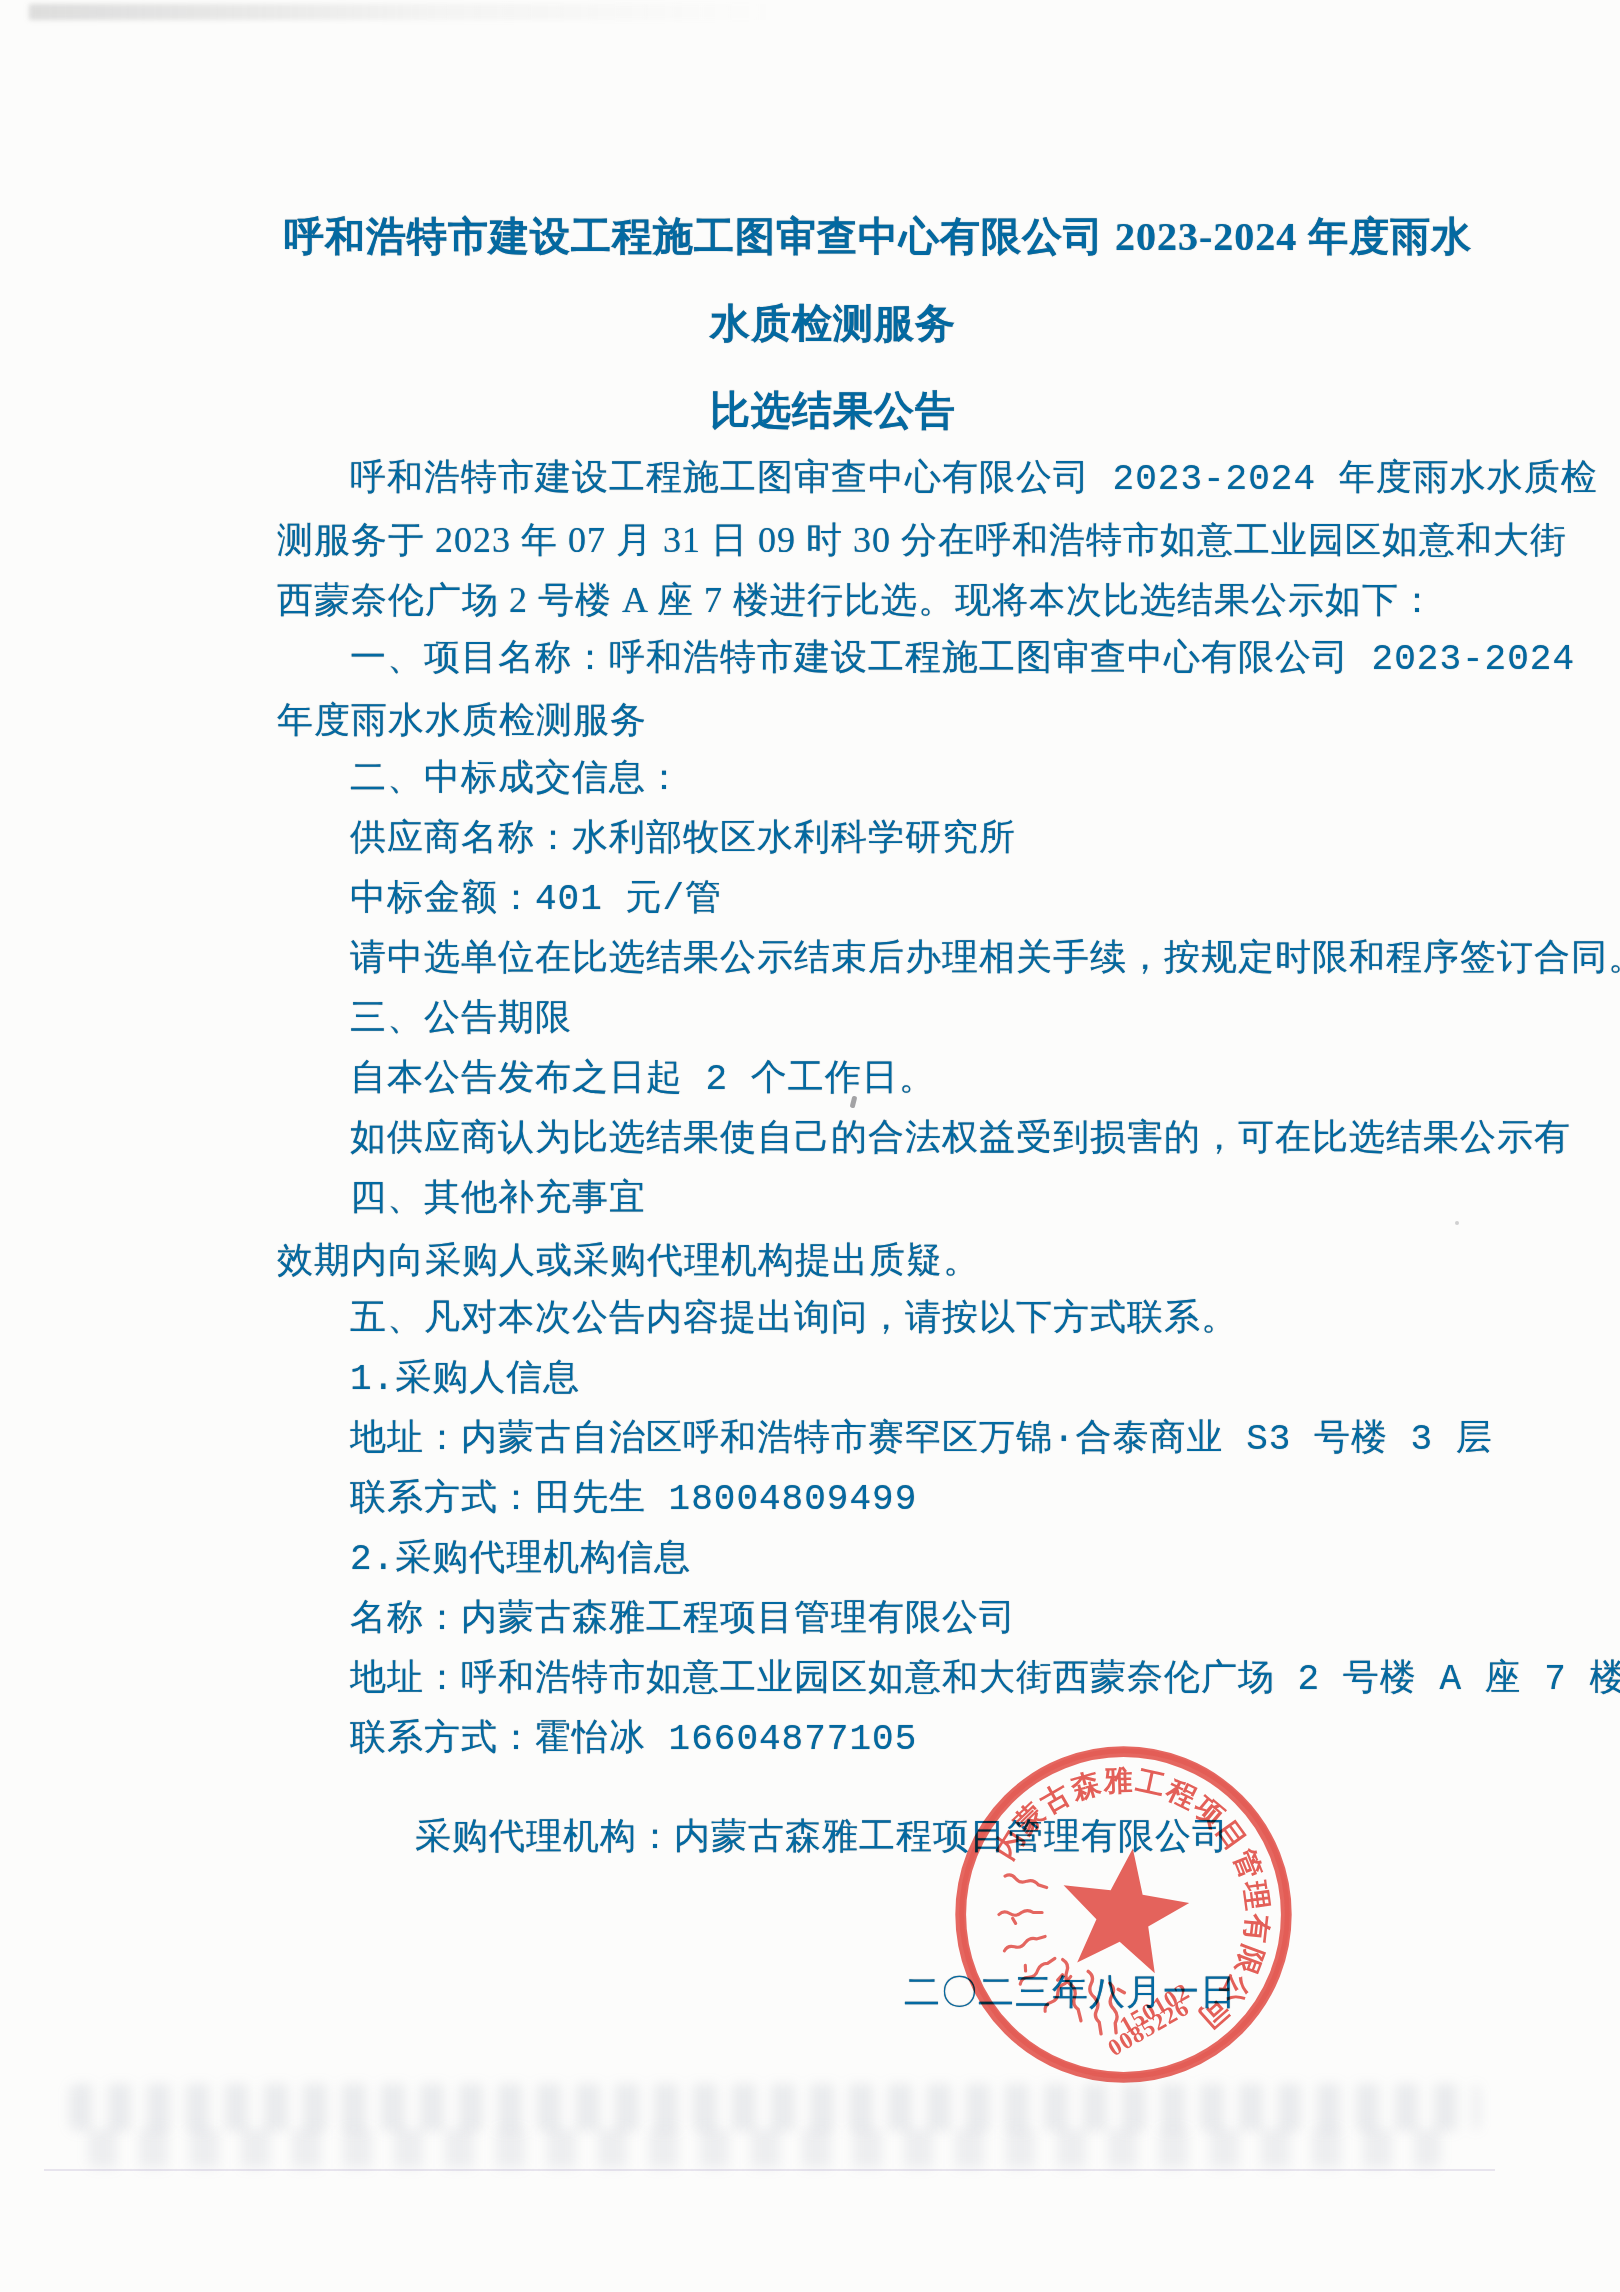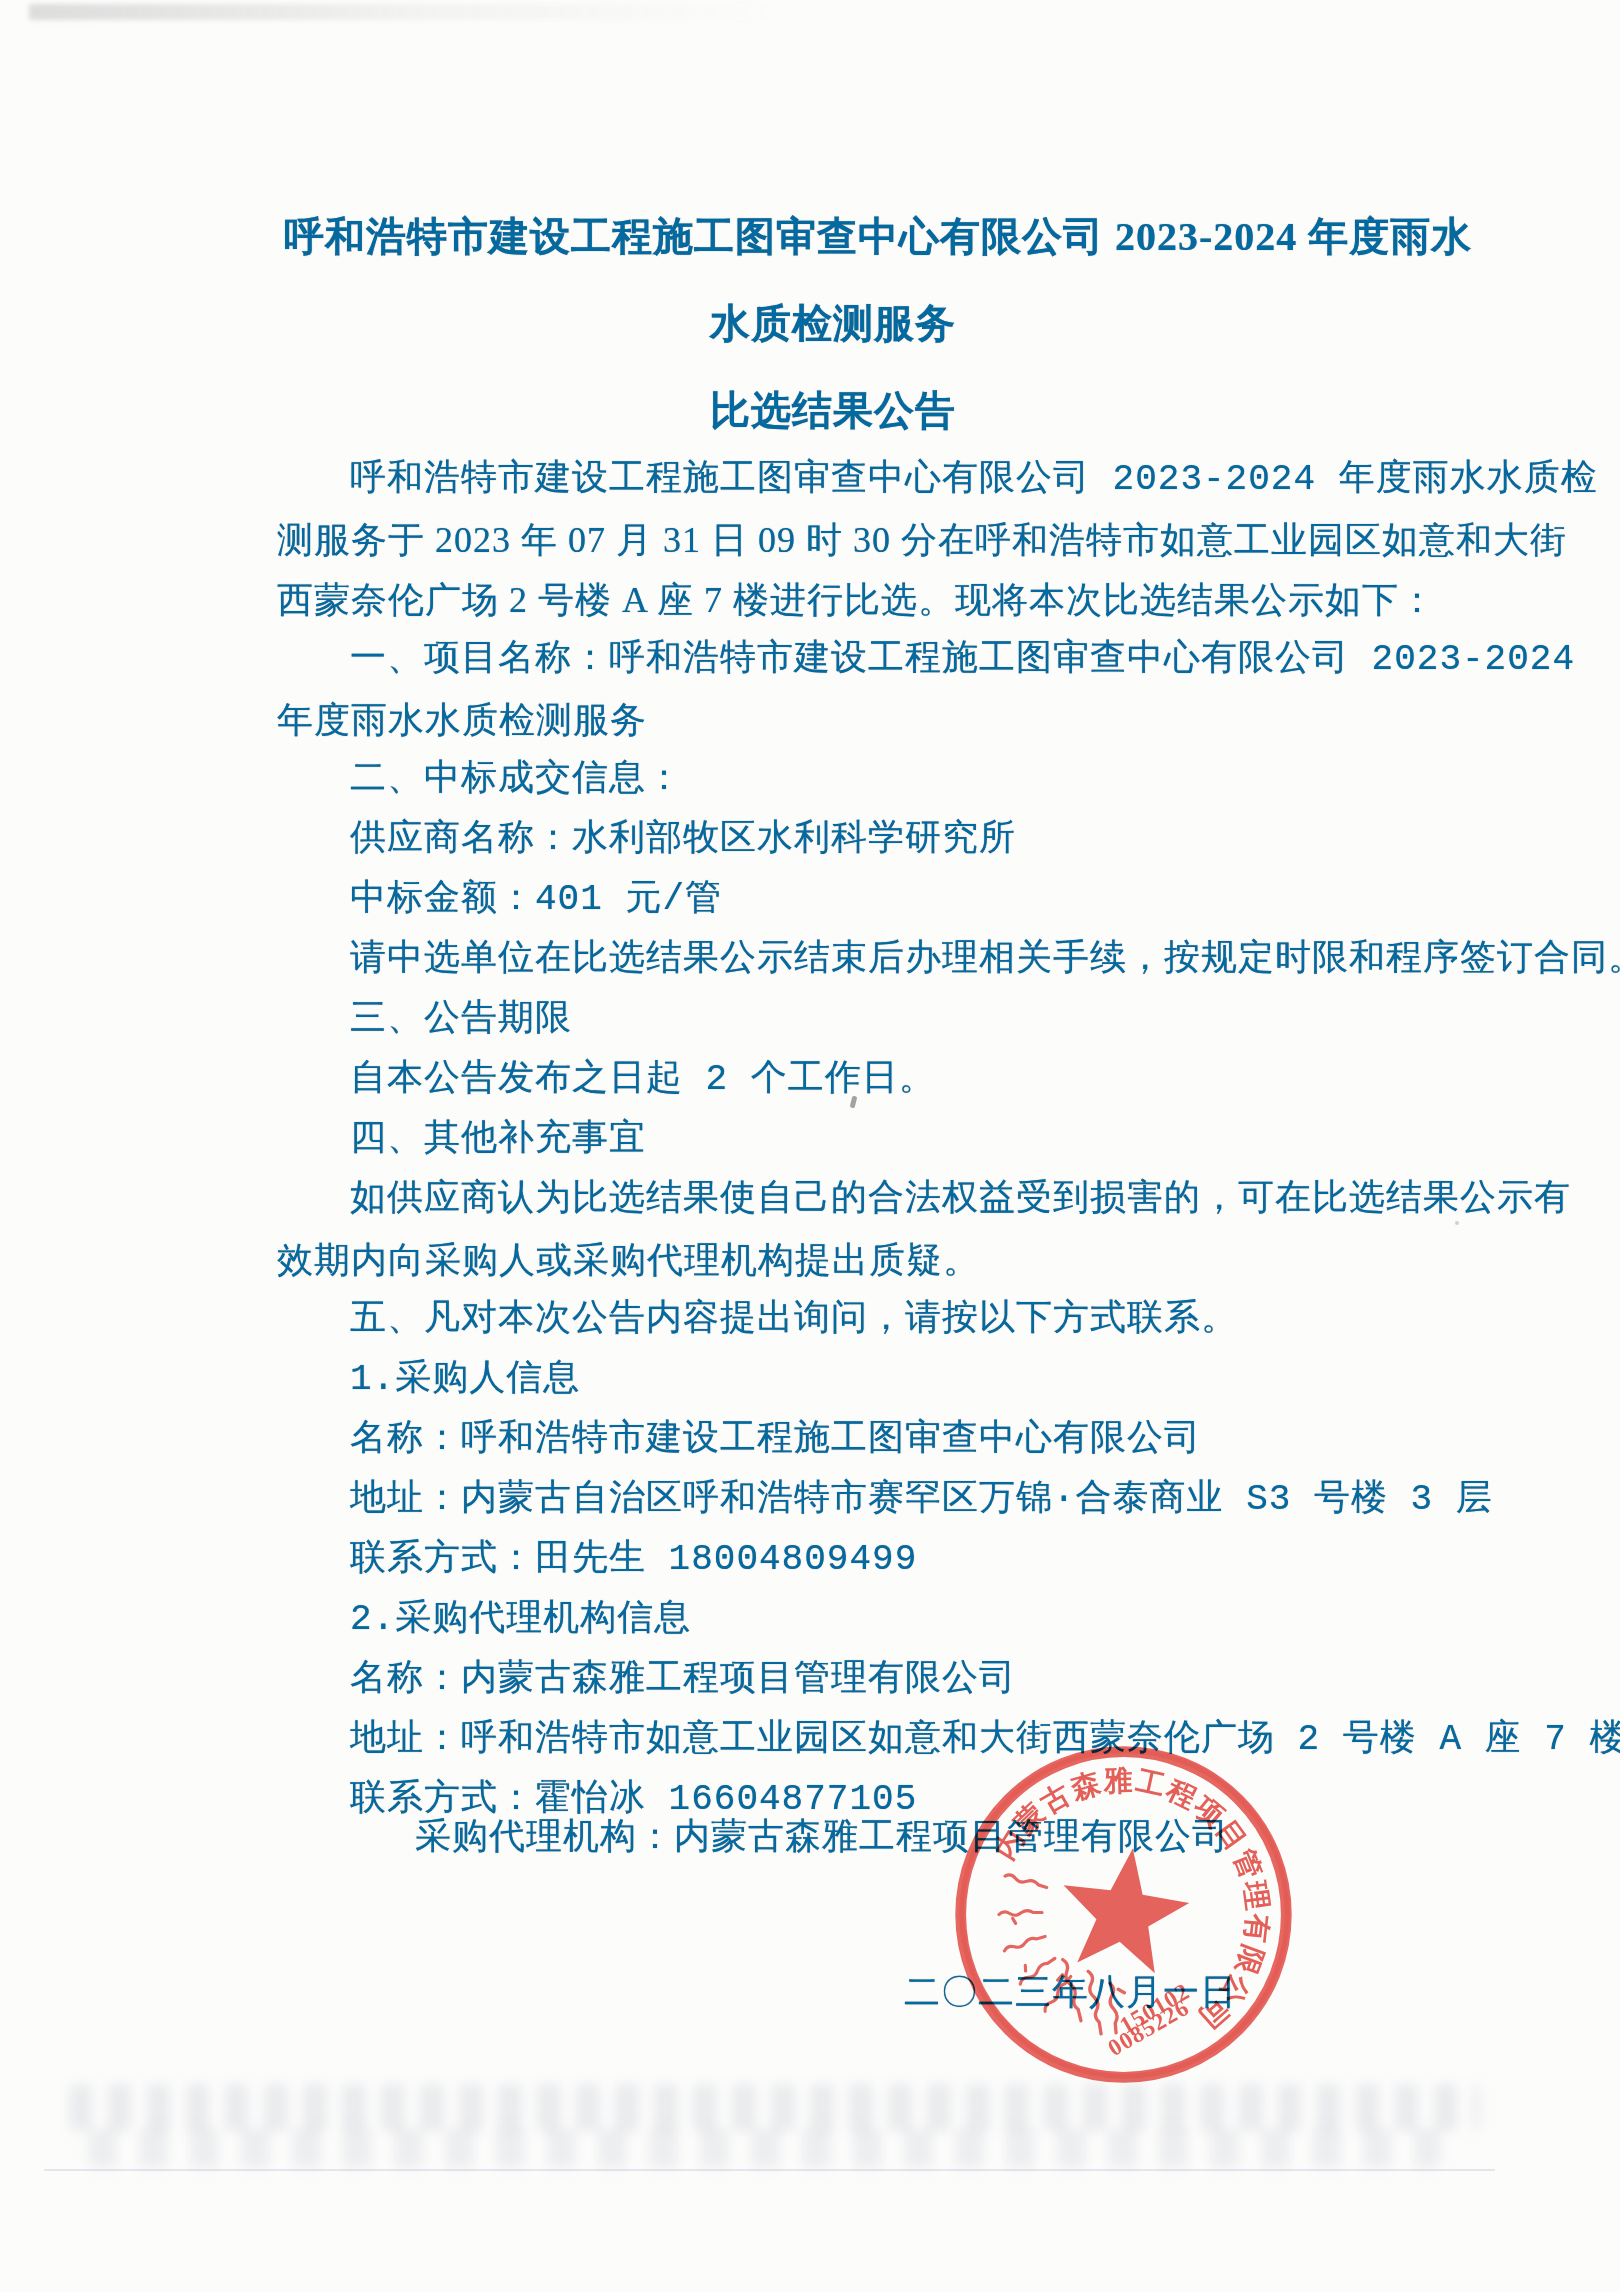--- a/index.html
+++ b/index.html
@@ -75,26 +75,25 @@
     <div class="doc-line">测服务于 2023 年 07 月 31 日 09 时 30 分在呼和浩特市如意工业园区如意和大街</div>
     <div class="doc-line">西蒙奈伦广场 2 号楼 A 座 7 楼进行比选。现将本次比选结果公示如下：</div>
     <div class="doc-line ind">一、项目名称：呼和浩特市建设工程施工图审查中心有限公司 2023-2024</div>
     <div class="doc-line">年度雨水水质检测服务</div>
     <div class="doc-line ind">二、中标成交信息：</div>
     <div class="doc-line ind">供应商名称：水利部牧区水利科学研究所</div>
     <div class="doc-line ind">中标金额：401 元/管</div>
     <div class="doc-line ind">请中选单位在比选结果公示结束后办理相关手续，按规定时限和程序签订合同。</div>
     <div class="doc-line ind">三、公告期限</div>
     <div class="doc-line ind">自本公告发布之日起 2 个工作日。</div>
+    <div class="doc-line ind">如供应商认为比选结果使自己的合法权益受到损害的，可在比选结果公示有</div>
     <div class="doc-line ind">四、其他补充事宜</div>
-    <div class="doc-line ind">如供应商认为比选结果使自己的合法权益受到损害的，可在比选结果公示有</div>
     <div class="doc-line">效期内向采购人或采购代理机构提出质疑。</div>
     <div class="doc-line ind">五、凡对本次公告内容提出询问，请按以下方式联系。</div>
     <div class="doc-line ind">1.采购人信息</div>
-    <div class="doc-line ind">名称：呼和浩特市建设工程施工图审查中心有限公司</div>
     <div class="doc-line ind">地址：内蒙古自治区呼和浩特市赛罕区万锦·合泰商业 S3 号楼 3 层</div>
     <div class="doc-line ind">联系方式：田先生  18004809499</div>
     <div class="doc-line ind">2.采购代理机构信息</div>
     <div class="doc-line ind">名称：内蒙古森雅工程项目管理有限公司</div>
     <div class="doc-line ind">地址：呼和浩特市如意工业园区如意和大街西蒙奈伦广场 2 号楼 A 座 7 楼</div>
     <div class="doc-line ind">联系方式：霍怡冰  16604877105</div>
   </div>
 
   <div class="sig sig-agency">采购代理机构：内蒙古森雅工程项目管理有限公司</div>
   <div class="sig sig-date">二〇二三年八月一日</div>

